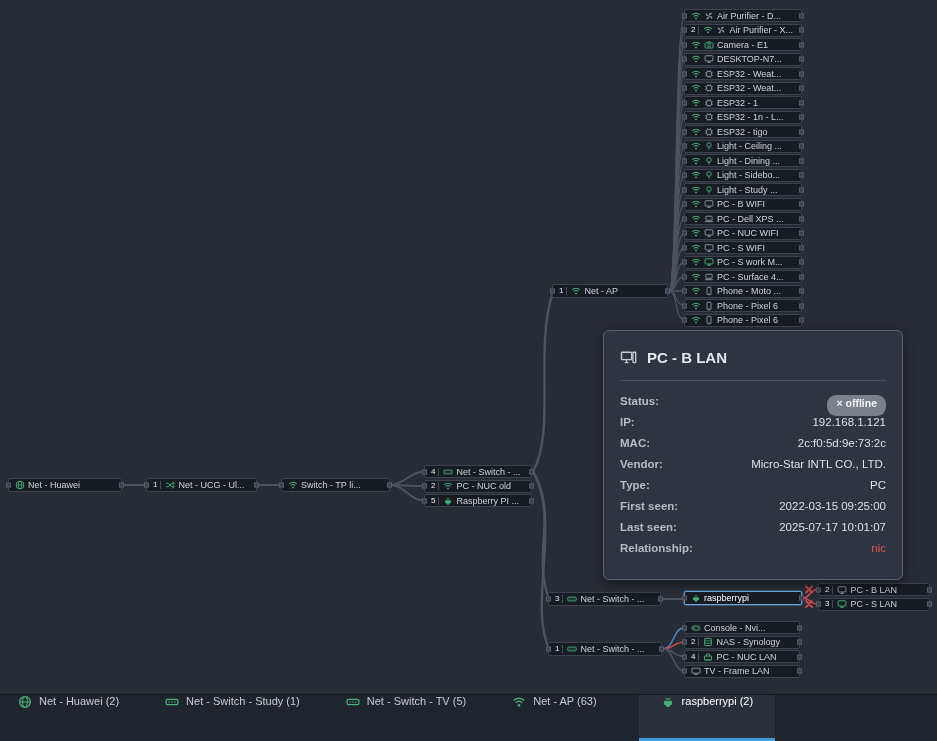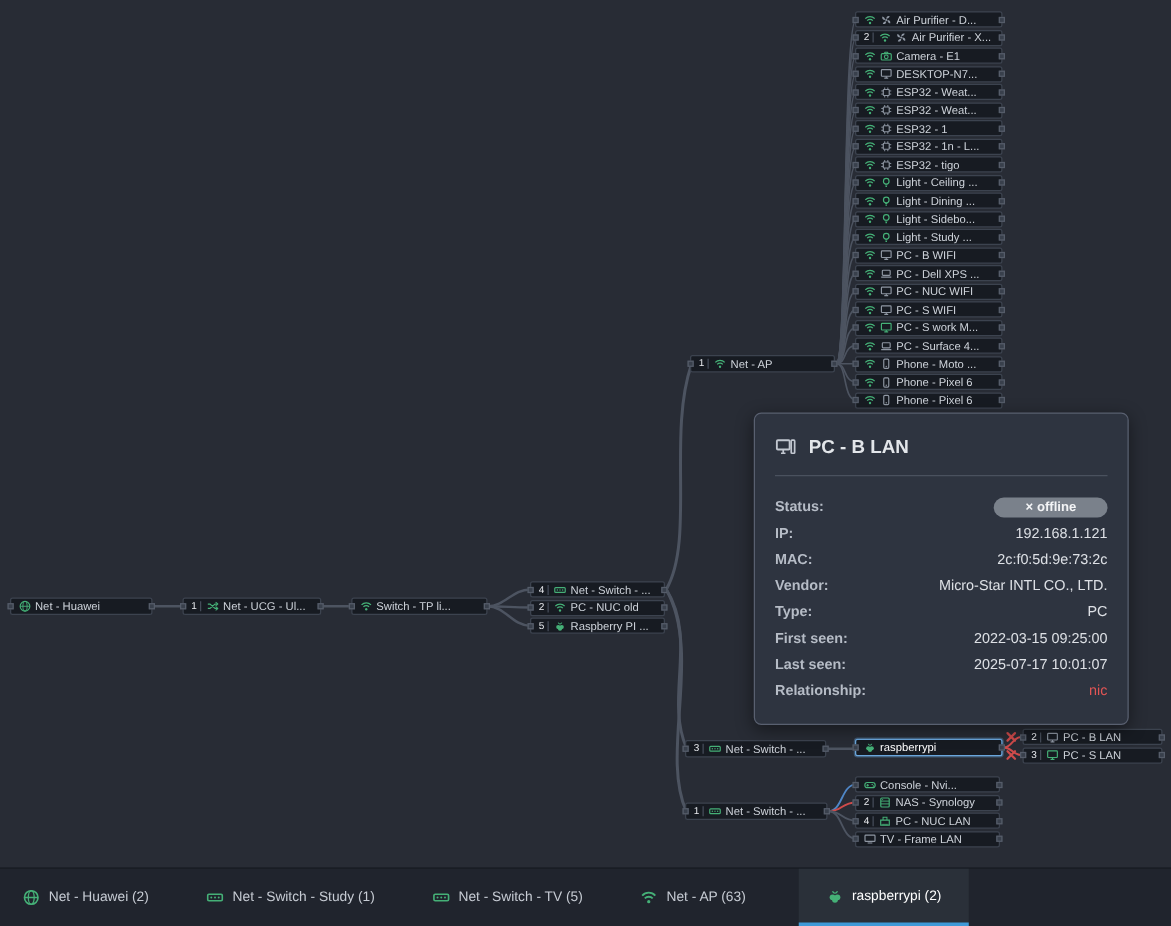--- a/index.html
+++ b/index.html
@@ -11,27 +11,27 @@
   .node .lbl{overflow:hidden;text-overflow:ellipsis}
   .node-list{position:absolute;z-index:2}
   .node-list .node{position:relative;width:100%;height:13px;margin-bottom:1.5px}
   .conn{position:absolute;width:5px;height:5px;background:#39404c;border:1px solid #555c69;top:50%;transform:translateY(-50%)}
   .conn.l{left:-3px}.conn.r{right:-3px}
   .badge{font-size:8px;color:#e8eaee;padding-right:3px;border-right:1px solid #454c59;margin-right:1px;line-height:1}
   .ic{flex:0 0 auto;display:block}
   .node.selected{border-color:#6aa6dc;box-shadow:0 0 0 1px rgba(106,166,220,.35);color:#fff}
   #card{position:absolute;left:603px;top:330px;width:300px;background:#2e3440;border:1px solid #596070;border-radius:6px;z-index:5;box-shadow:0 4px 14px rgba(0,0,0,.45);padding:18px 16px 16px;color:#d6dae1}
   #card header{display:flex;align-items:center;gap:10px;font-size:15px;font-weight:bold;color:#e3e6ea;padding-bottom:14px;border-bottom:1px solid #4a515e;margin-bottom:14px}
-  .trow{display:flex;justify-content:space-between;align-items:center;height:21px;font-size:11.5px}
+  .trow{display:flex;justify-content:space-between;height:21px;font-size:11.5px}
   .trow .tl{font-weight:bold;color:#b6bcc6}
   .trow .tv{color:#dde0e5}
   .trow .tv.red{color:#e25555}
-  .badge-off{background:#7a818b;color:#f3f4f6;border-radius:9px;padding:2px 25px;font-size:10.5px;font-weight:bold}
+  .badge-off{background:#7a818b;color:#f3f4f6;border-radius:9px;padding:2px 9px;font-size:10.5px;font-weight:bold}
   #tabbar{position:absolute;left:0;right:0;bottom:0;height:47px;background:#20242d;border-top:1px solid #171b22;display:flex;align-items:stretch;z-index:6;padding-left:14px}
-  .tab{display:flex;align-items:center;gap:7px;font-size:11px;color:#c7ccd4;margin-right:38px;padding:0 4px;cursor:pointer}
+  .tab{display:flex;align-items:flex-start;gap:7px;font-size:11px;color:#c7ccd4;margin-right:38px;padding:0 4px;cursor:pointer}
   .tab .tab-lbl{white-space:nowrap}
   .tab.active{background:#2a3039;border-bottom:3px solid #3f9ad8;color:#fff;padding:0 22px;margin-right:0}
 </style>
 </head>
 <body>
 
 <svg width="0" height="0" style="position:absolute" aria-hidden="true">
   <defs>
     <symbol id="i-wifi" viewBox="0 0 16 16">
       <path d="M2 6.2 A8.2 8.2 0 0 1 14 6.2" fill="none" stroke="currentColor" stroke-width="1.7"></path>

